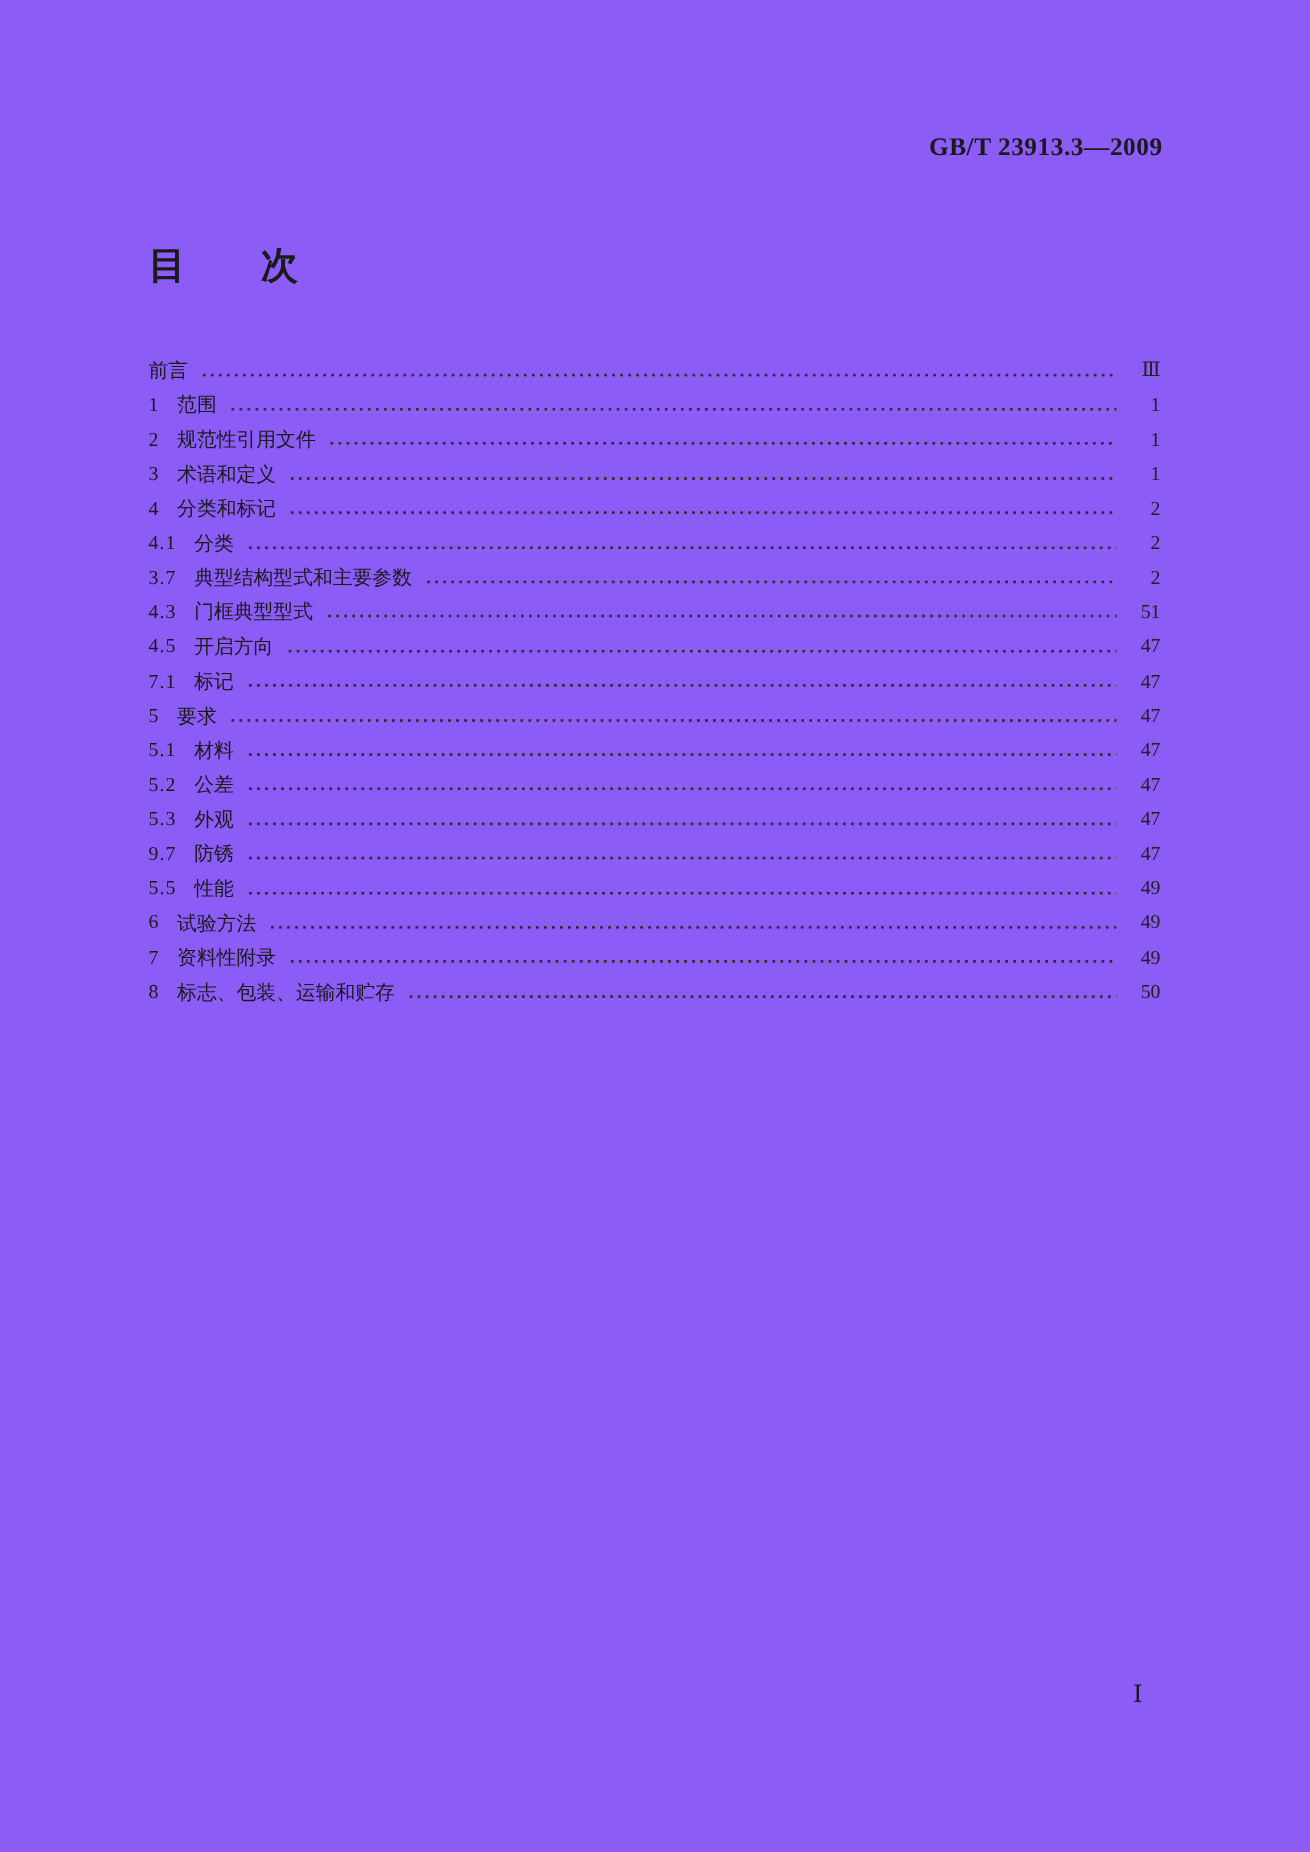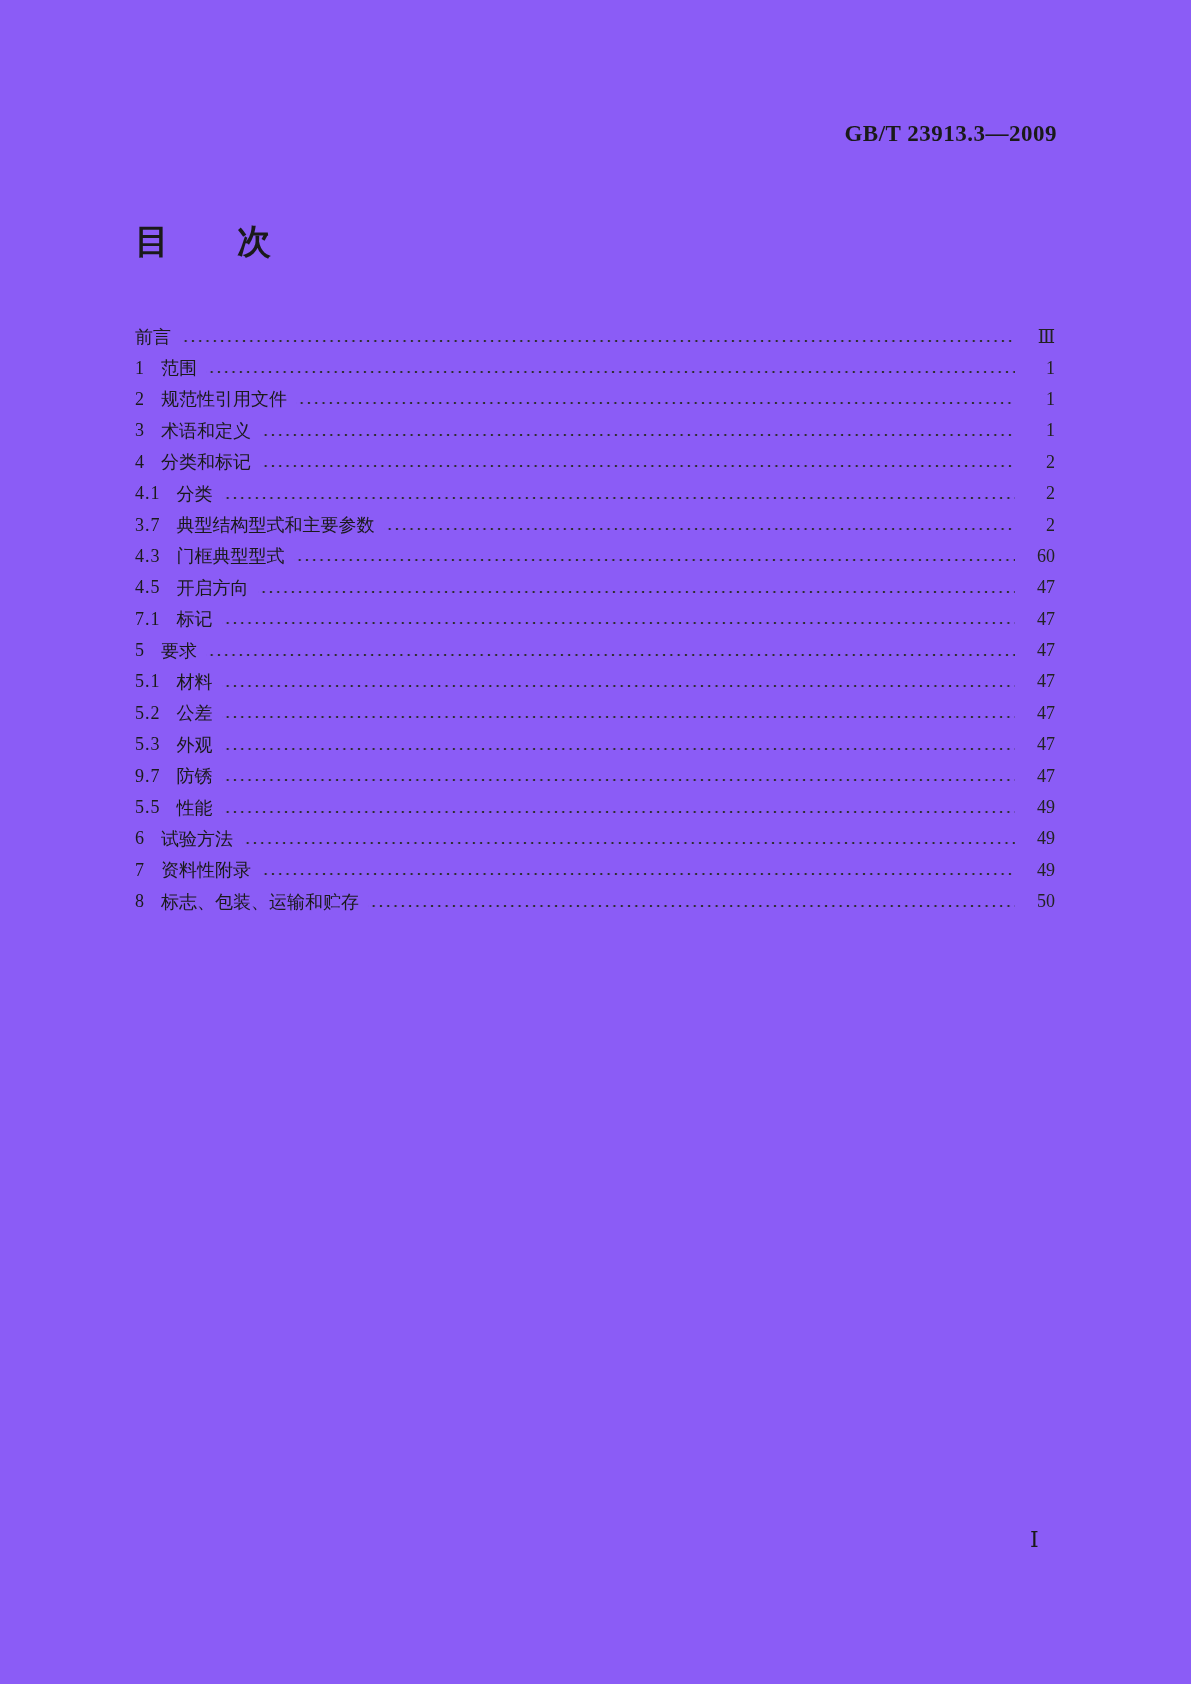--- a/index.html
+++ b/index.html
@@ -137,21 +137,21 @@
     <span class="num">3.7</span>
     <span class="label">典型结构型式和主要参数</span>
     <span class="dots"></span>
     <span class="pg">2</span>
   </div>
 
   <div class="toc-row">
     <span class="num">4.3</span>
     <span class="label">门框典型型式</span>
     <span class="dots"></span>
-    <span class="pg">60</span>
+    <span class="pg">51</span>
   </div>
 
 
   <div class="toc-row">
     <span class="num">4.5</span>
     <span class="label">开启方向</span>
     <span class="dots"></span>
     <span class="pg">47</span>
   </div>
 

